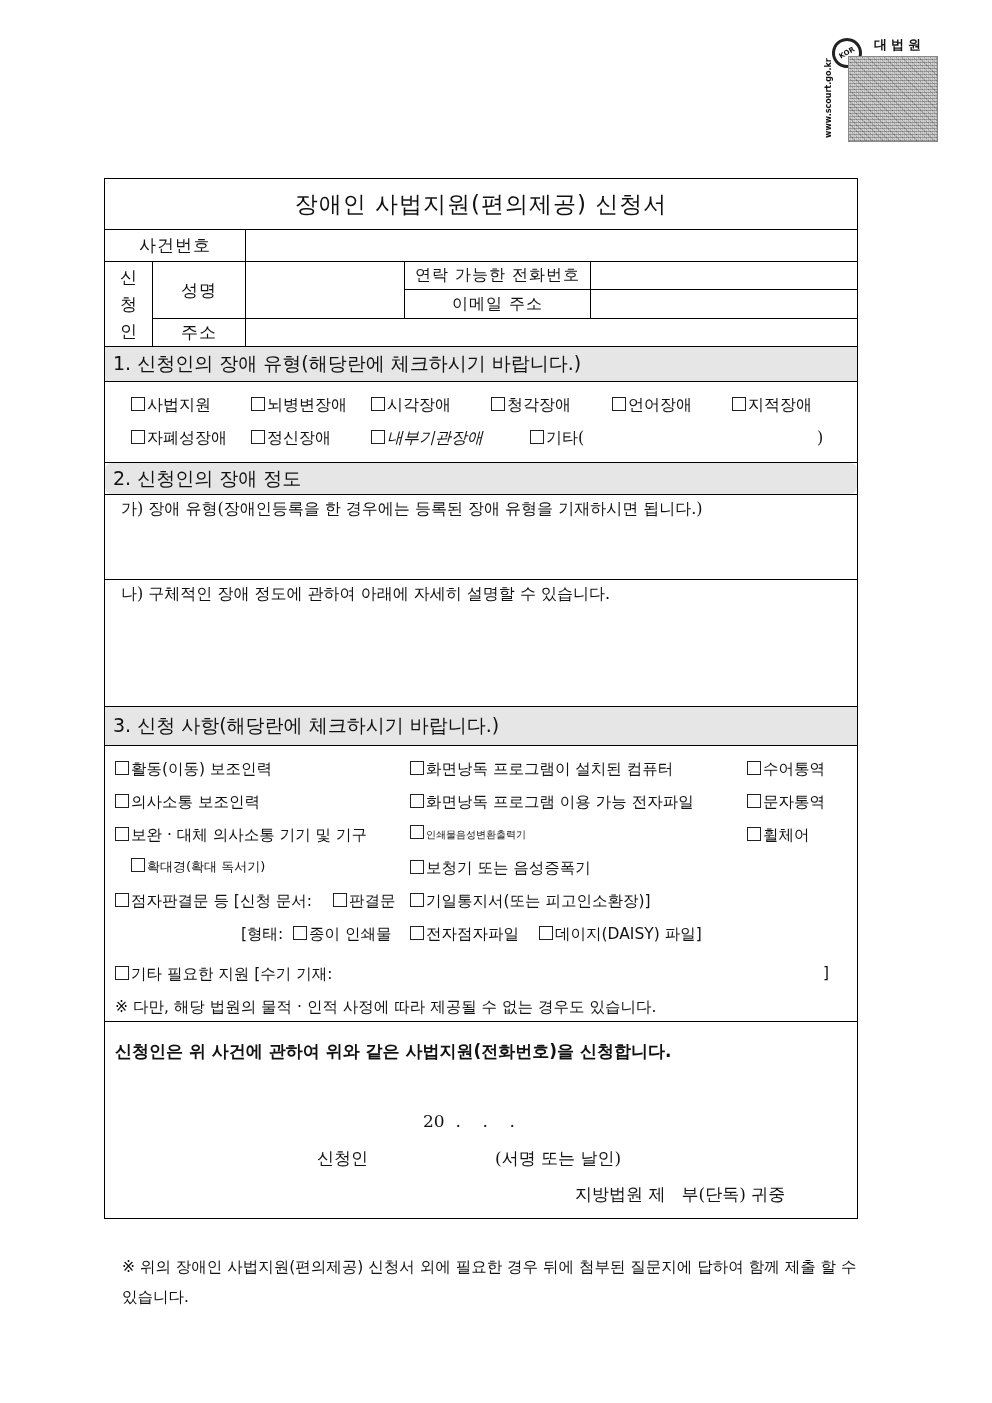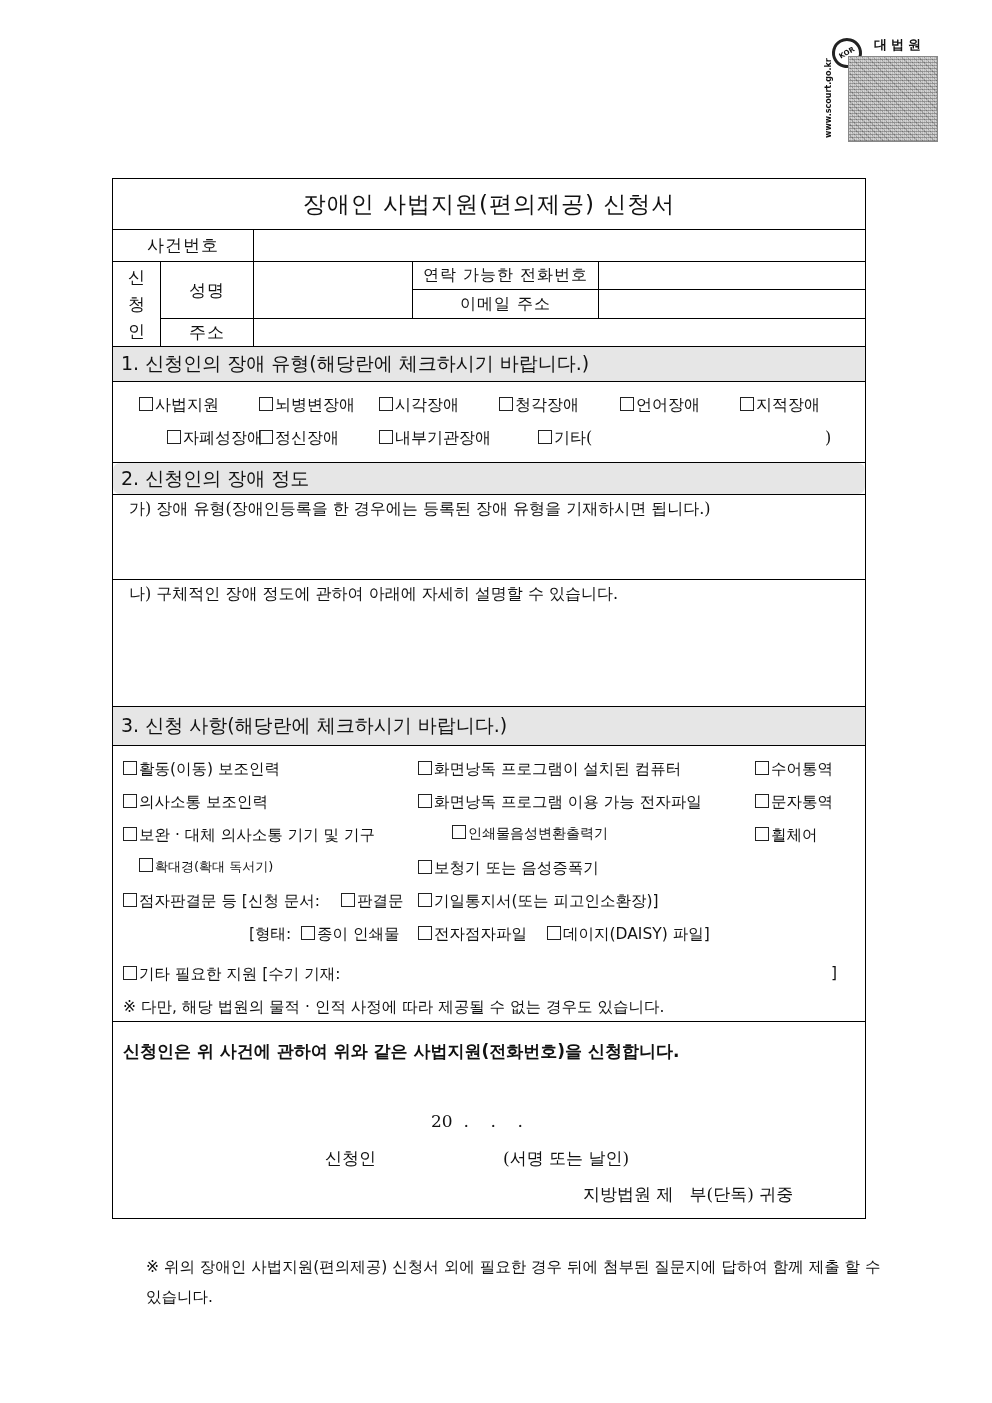--- a/index.html
+++ b/index.html
@@ -13,35 +13,35 @@
   .logo-url span { display:block; transform:rotate(-90deg) translate(-64px,0); transform-origin:0 0; white-space:nowrap;
                    font-family:"DejaVu Sans", sans-serif; font-size:8px; font-weight:bold; width:64px; }
   .qr { position:absolute; left:16px; top:18px; width:88px; height:84px;
         background-color:#bdbdbd;
         background-image:
           repeating-linear-gradient(0deg, rgba(0,0,0,.25) 0 1px, transparent 1px 3px),
           repeating-linear-gradient(90deg, rgba(255,255,255,.35) 0 1px, transparent 1px 2px),
           repeating-linear-gradient(45deg, rgba(0,0,0,.2) 0 1px, transparent 1px 4px);
         border:1px solid #888; }
 
-  .form { position:absolute; left:112px; top:178px; width:754px; height:1041px; border:1px solid #000; box-sizing:border-box; }
+  .form { position:absolute; left:104px; top:178px; width:754px; height:1041px; border:1px solid #000; box-sizing:border-box; }
   .cell { position:absolute; box-sizing:border-box; }
   .hl { position:absolute; height:1px; background:#000; }
   .vl { position:absolute; width:1px; background:#000; }
   .title { left:0; top:0; width:752px; height:50px; display:flex; align-items:center; justify-content:center;
            font-family:"DejaVu Sans", sans-serif; font-size:23px; letter-spacing:1px; }
   .label { display:flex; align-items:center; justify-content:center; font-size:17px; letter-spacing:1px; }
   .section { left:0; width:752px; background:#e6e6e6; font-family:"DejaVu Sans", sans-serif; font-size:19px;
              display:flex; align-items:center; padding-left:8px; }
   .cb { position:absolute; font-size:16px; white-space:nowrap; }
   .box { display:inline-block; width:12px; height:12px; border:1px solid #222; margin-right:2px; vertical-align:-1px; }
   .t16 { font-size:16px; }
   .sans { font-family:"DejaVu Sans", sans-serif; }
   .abs { position:absolute; white-space:nowrap; }
-  .footnote { position:absolute; left:122px; top:1252px; width:745px; font-family:"DejaVu Sans", sans-serif; font-size:15.5px; line-height:30px;margin-left:24px; }
+  .footnote { position:absolute; left:122px; top:1252px; width:745px; font-family:"DejaVu Sans", sans-serif; font-size:15.5px; line-height:30px; }
 </style>
 </head>
 <body>
 
 <div class="logo">
   <div class="logo-circle">
       <span>KOR</span>
     </div>
   <div class="logo-text">대법원</div>
   <div class="logo-url">
@@ -80,23 +80,23 @@
   <div class="hl" style="left:0;top:167px;width:752px;"></div>
 
   <div class="cell section" style="top:168px;height:34px;">1. 신청인의 장애 유형(해당란에 체크하시기 바랍니다.)</div>
   <div class="hl" style="left:0;top:202px;width:752px;"></div>
   <div class="cb" style="left:26px;top:216px;"><span class="box"></span><span>사법지원</span></div>
   <div class="cb" style="left:146px;top:216px;"><span class="box"></span><span>뇌병변장애</span></div>
   <div class="cb" style="left:266px;top:216px;"><span class="box"></span><span>시각장애</span></div>
   <div class="cb" style="left:386px;top:216px;"><span class="box"></span><span>청각장애</span></div>
   <div class="cb" style="left:507px;top:216px;"><span class="box"></span><span>언어장애</span></div>
   <div class="cb" style="left:627px;top:216px;"><span class="box"></span><span>지적장애</span></div>
-  <div class="cb" style="left:26px;top:249px;margin-left:28px;"><span class="box"></span><span>자폐성장애</span></div>
+  <div class="cb" style="left:26px;top:249px;"><span class="box"></span><span>자폐성장애</span></div>
   <div class="cb" style="left:146px;top:249px;"><span class="box"></span><span>정신장애</span></div>
-  <div class="cb" style="left:266px;top:249px;"><span class="box"></span><span>내부기관장애</span></div>
+  <div class="cb" style="left:266px;top:249px;font-style:italic;"><span class="box"></span><span>내부기관장애</span></div>
   <div class="cb" style="left:425px;top:249px;"><span class="box"></span><span>기타(</span></div>
   <div class="cb" style="left:712px;top:249px;">)</div>
   <div class="hl" style="left:0;top:283px;width:752px;"></div>
 
   <div class="cell section" style="top:284px;height:31px;border-radius:7px;">2. 신청인의 장애 정도</div>
   <div class="hl" style="left:0;top:315px;width:752px;"></div>
   <div class="abs t16" style="left:16px;top:320px;">가) 장애 유형(장애인등록을 한 경우에는 등록된 장애 유형을 기재하시면 됩니다.)</div>
   <div class="cell" style="left:0;top:344px;width:752px;height:56px;"></div>
   <div class="hl" style="left:0;top:400px;width:752px;"></div>
   <div class="abs t16" style="left:16px;top:405px;">나) 구체적인 장애 정도에 관하여 아래에 자세히 설명할 수 있습니다.</div>
@@ -106,21 +106,21 @@
   <div class="cell section" style="top:528px;height:38px;">3. 신청 사항(해당란에 체크하시기 바랍니다.)</div>
   <div class="hl" style="left:0;top:566px;width:752px;"></div>
 
   <div class="cb sans" style="left:10px;top:580px;font-size:15.5px;"><span class="box"></span><span>활동(이동) 보조인력</span></div>
   <div class="cb sans" style="left:10px;top:613px;font-size:15.5px;"><span class="box"></span><span>의사소통 보조인력</span></div>
   <div class="cb sans" style="left:10px;top:646px;font-size:15.5px;"><span class="box"></span><span>보완 · 대체 의사소통 기기 및 기구</span></div>
   <div class="cb sans" style="left:10px;top:679px;font-size:13px;margin-left:16px;"><span class="box"></span><span>확대경(확대 독서기)</span></div>
 
   <div class="cb sans" style="left:305px;top:580px;font-size:15.5px;"><span class="box"></span><span>화면낭독 프로그램이 설치된 컴퓨터</span></div>
   <div class="cb sans" style="left:305px;top:613px;font-size:15.5px;"><span class="box"></span><span>화면낭독 프로그램 이용 가능 전자파일</span></div>
-  <div class="cb sans" style="left:305px;top:646px;font-size:14px;margin-left:34px;"><span class="box"></span><span>인쇄물음성변환출력기</span></div>
+  <div class="cb sans" style="left:305px;top:646px;font-size:10px;"><span class="box"></span><span>인쇄물음성변환출력기</span></div>
   <div class="cb sans" style="left:305px;top:679px;font-size:15.5px;"><span class="box"></span><span>보청기 또는 음성증폭기</span></div>
 
   <div class="cb sans" style="left:642px;top:580px;font-size:15.5px;"><span class="box"></span><span>수어통역</span></div>
   <div class="cb sans" style="left:642px;top:613px;font-size:15.5px;"><span class="box"></span><span>문자통역</span></div>
   <div class="cb sans" style="left:642px;top:646px;font-size:15.5px;"><span class="box"></span><span>휠체어</span></div>
 
   <div class="cb sans" style="left:10px;top:712px;font-size:15.5px;"><span class="box"></span><span>점자판결문 등 [신청 문서: </span></div>
   <div class="cb sans" style="left:228px;top:712px;font-size:15.5px;"><span class="box"></span><span>판결문</span></div>
   <div class="cb sans" style="left:305px;top:712px;font-size:15.5px;"><span class="box"></span><span>기일통지서(또는 피고인소환장)]</span></div>
   <div class="abs sans" style="left:136px;top:745px;font-size:15.5px;">[형태: </div>

